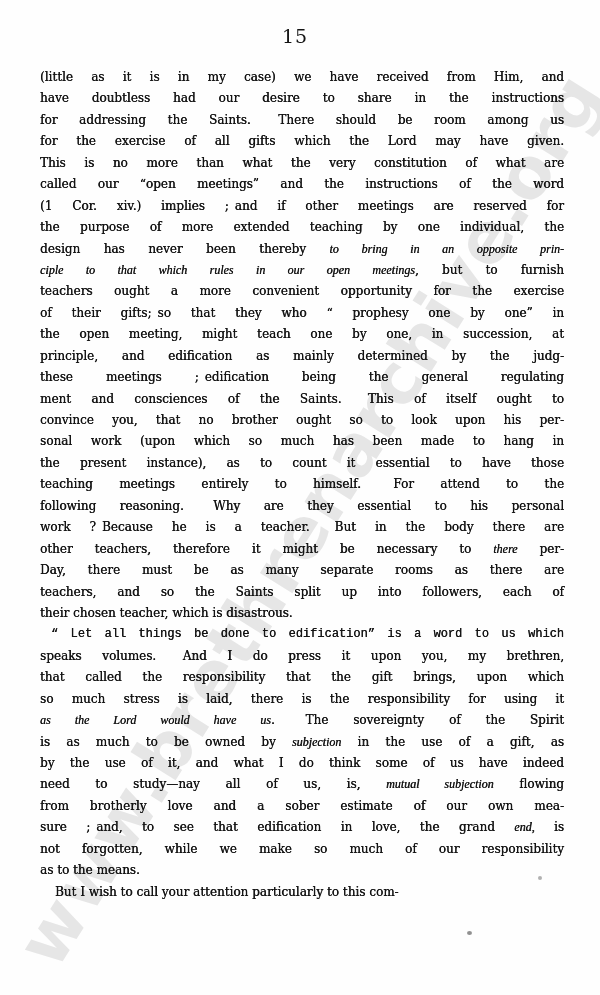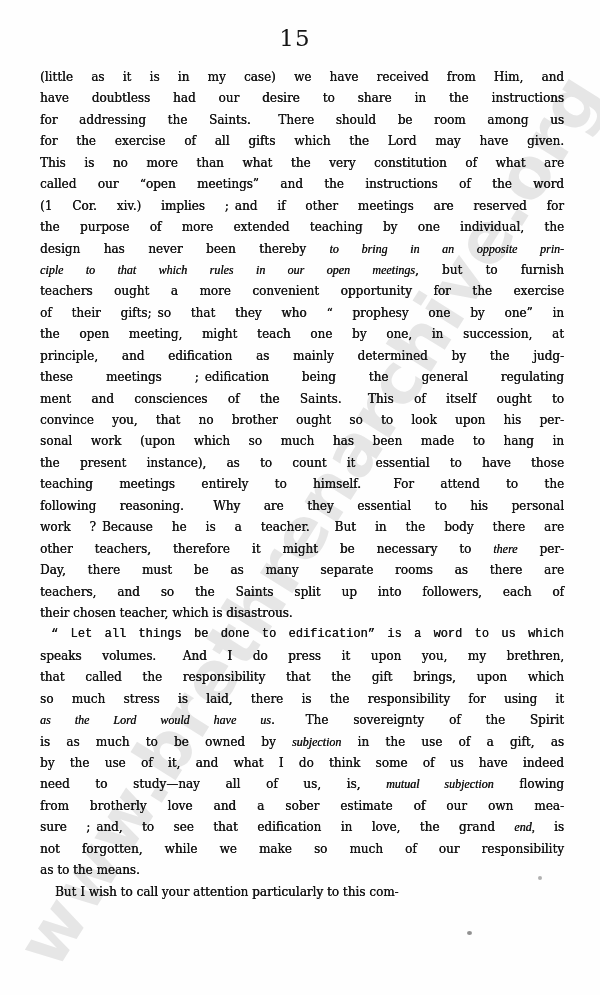--- a/index.html
+++ b/index.html
@@ -23,21 +23,21 @@
     letter-spacing: 1px;
     color: rgba(110, 110, 110, 0.17);
     white-space: nowrap;
     z-index: 0;
     user-select: none;
   }
   .page-number {
     position: absolute;
     top: 25px; left: 33px; width: 524px;
     text-align: center;
-    font-size: 23px;
+    font-size: 19px;
     letter-spacing: 1px;
     z-index: 1;
   }
   .body-text {
     position: absolute;
     left: 40px; top: 67px; width: 524px;
     font-size: 12px;
     line-height: 21.45px;
     z-index: 1;
     text-shadow: 0.3px 0 0 currentColor;

